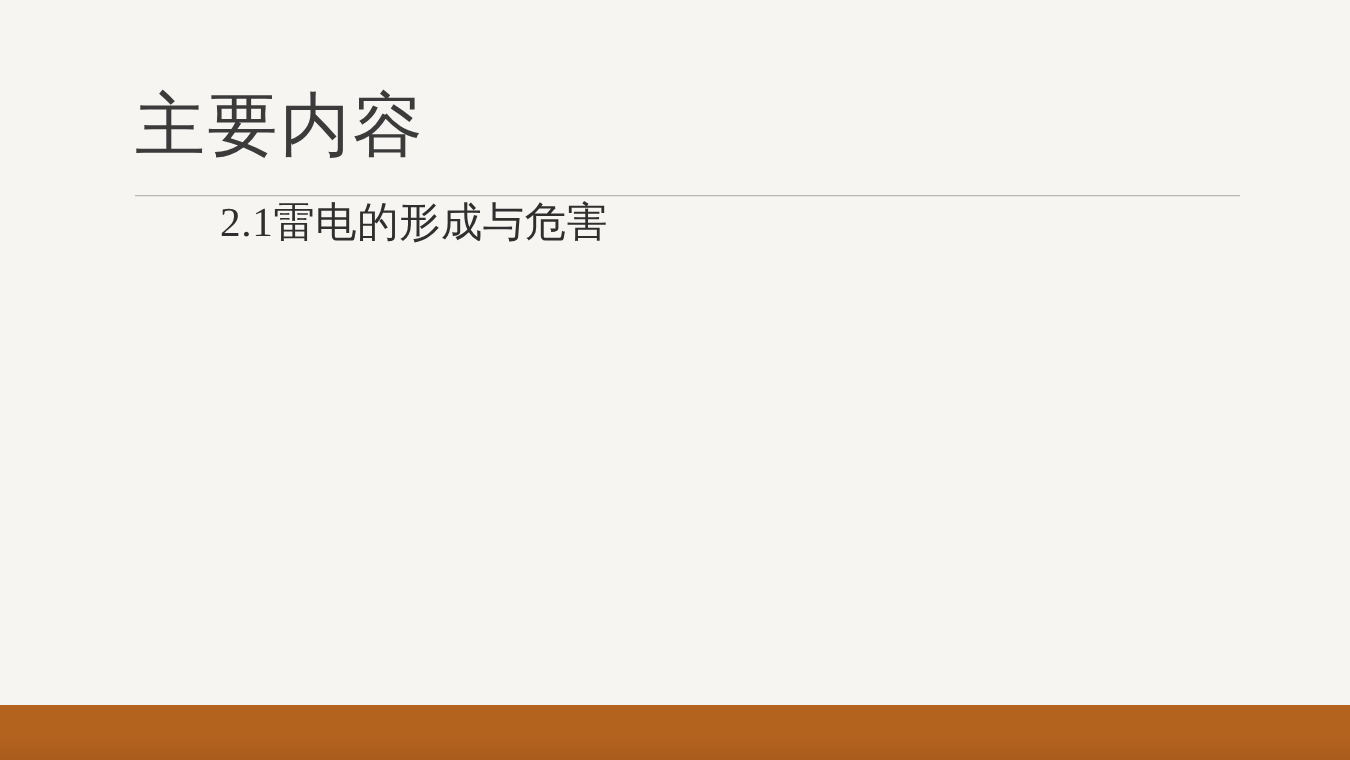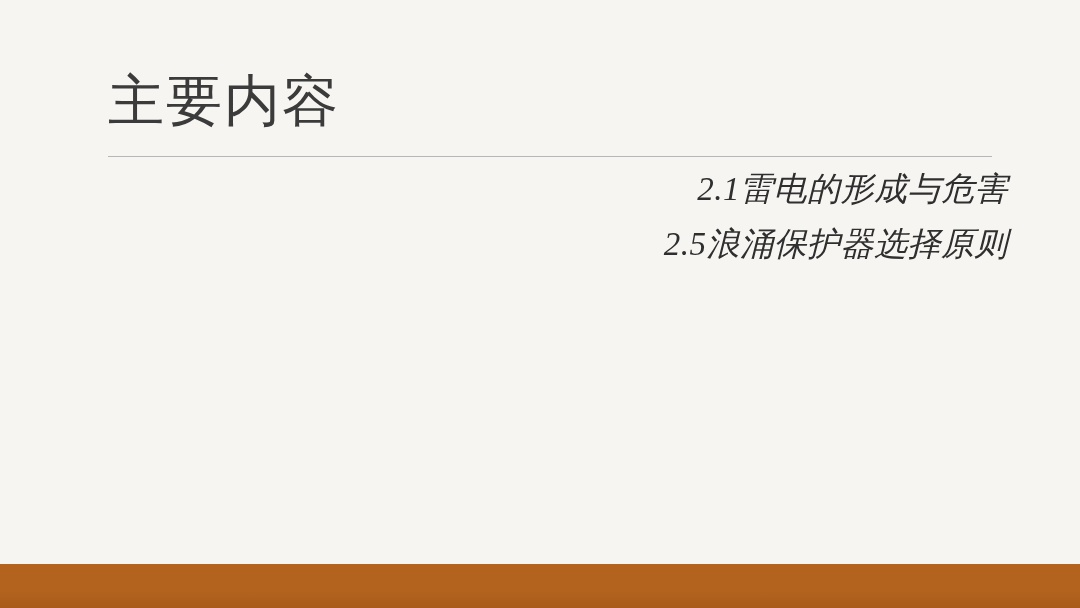--- a/index.html
+++ b/index.html
@@ -21,21 +21,20 @@
     box-sizing: border-box;
     overflow: hidden;
   }
   .slide-body {
     position: absolute;
     left: 0;
     top: 0;
     width: 855px;
     height: 564px;
     background: #f7f5f2;
-    text-align: right;
   }
   .title {
     position: absolute;
     left: 108px;
     top: 68px;
     font-size: 56px;
     line-height: 1.2;
     color: #3b3b3b;
     font-weight: 400;
     letter-spacing: 2px;
@@ -46,26 +45,25 @@
     position: absolute;
     left: 108px;
     top: 156px;
     width: 884px;
     height: 1px;
     background: #b7b7b7;
   }
   .content-list {
     position: absolute;
     left: 108px;
-    top: 162px;
+    top: 152px;
     width: 900px;
     list-style: none;
     margin: 0;
     padding: 0;
-    font-style: italic;
   }
   .content-list li {
     font-size: 33px;
     line-height: 55px;
     color: #2f2f2f;
     font-family: "Liberation Serif", "DejaVu Serif", serif;
     letter-spacing: 0.5px;
     padding-left: 68px;
     white-space: nowrap;
   }
@@ -91,21 +89,20 @@
 
 <div class="slide">
   <div class="slide-body">
 
     <div class="title">主要内容</div>
 
     <div class="title-rule"></div>
 
     <ul class="content-list">
       <li>2.1雷电的形成与危害</li>
-      <li>2.5浪涌保护器选择原则</li>
     </ul>
 
   </div>
 
   <div class="bottom-band">
     <div class="bottom-band-inner"></div>
   </div>
 </div>
 
 </body></html>

